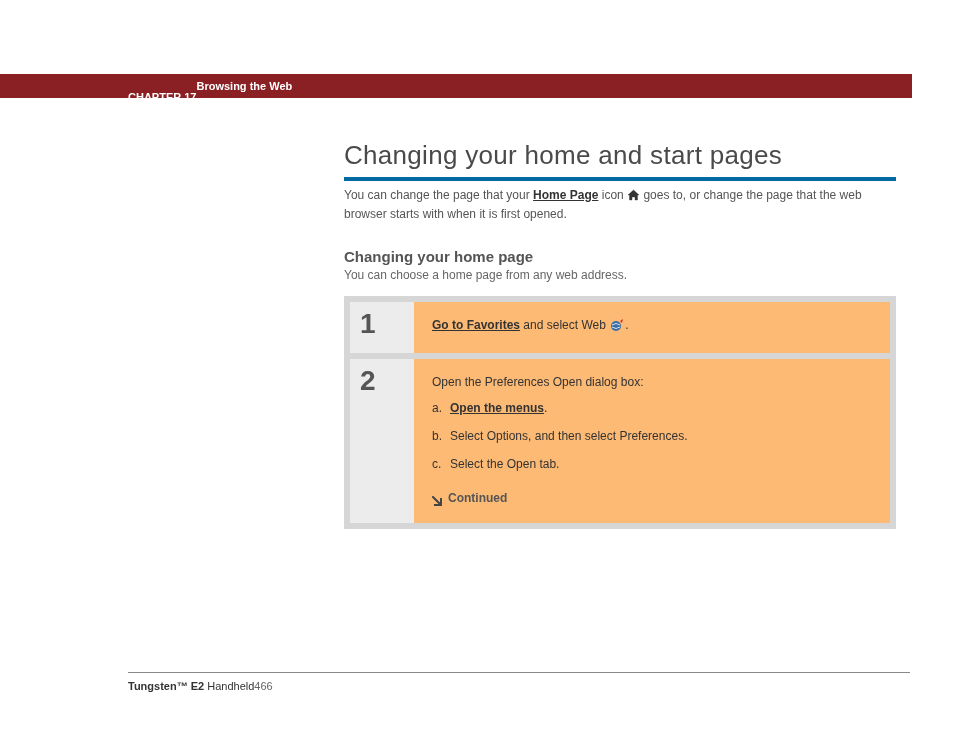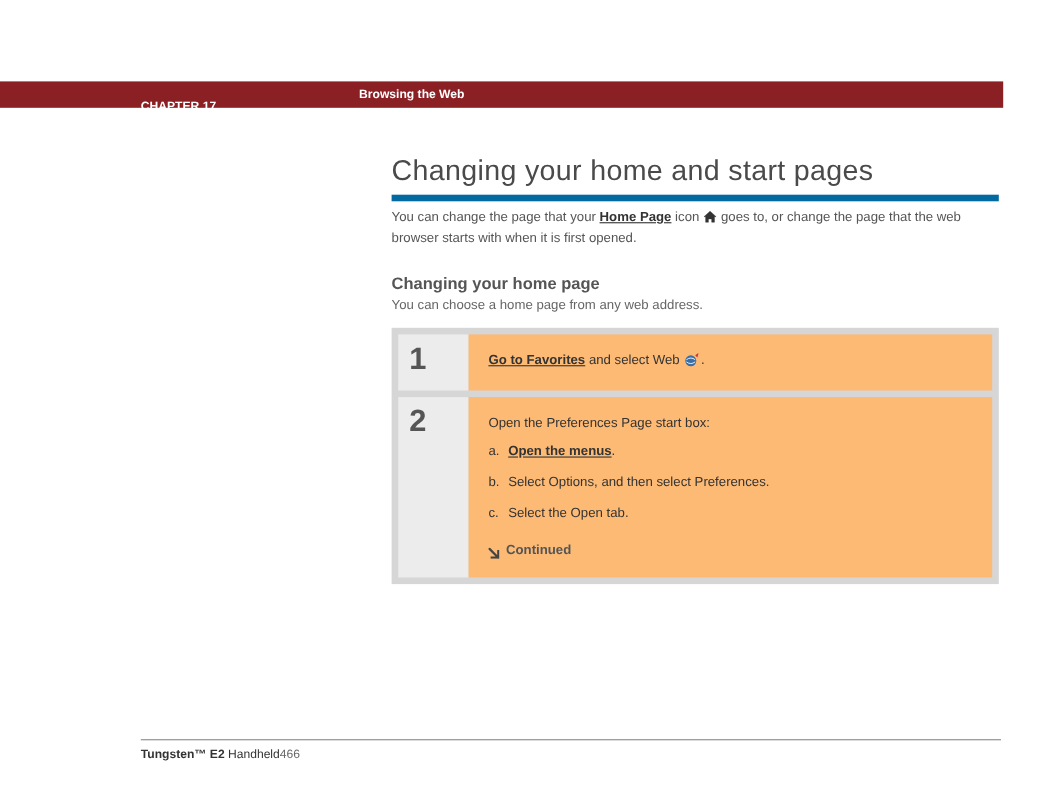--- a/index.html
+++ b/index.html
@@ -18,40 +18,40 @@
     width: 912px;
     height: 24px;
     background: #8a1f24;
     color: #fff;
     font-size: 11px;
     font-weight: bold;
     display: flex;
     align-items: center;
   }
   .header-chapter { margin-left: 128px; margin-top: 22px; }
-  .header-section { margin-left: 130px; }
+  .header-section { }
   .content {
     position: absolute;
     top: 140px;
-    left: 356px;
+    left: 344px;
     width: 552px;
   }
   h1 {
     font-size: 26px;
     font-weight: normal;
     color: #4a4a4a;
     letter-spacing: 0.3px;
     margin-bottom: 6px;
   }
   .intro {
     font-size: 12px;
     color: #555;
     line-height: 1.45;
     margin-bottom: 24px;
-    border-top: 6px solid #0369a1;
+    border-top: 4px solid #0369a1;
     padding-top: 6px;
   }
   .link {
     color: #333;
     font-weight: bold;
     text-decoration: underline;
     cursor: pointer;
   }
   .home-icon {
     display: inline-block;
@@ -168,21 +168,21 @@
               <path d="M10 2 L13 0 L12 4 Z" fill="#c33"></path>
             </svg></span><span>.</span>
       </div>
     </div>
 
     <div class="step">
       <div class="step-num-col">
         <div class="step-num">2</div>
       </div>
       <div class="step-body">
-        <div class="main-text">Open the Preferences Page start box:</div>
+        <div class="main-text">Open the Preferences Open dialog box:</div>
         <ul class="substeps">
           <li>
             <span class="letter">a.</span>
             <span><a class="link">Open the menus</a><span>.</span></span>
           </li>
           <li>
             <span class="letter">b.</span>
             <span>Select Options, and then select Preferences.</span>
           </li>
           <li>

